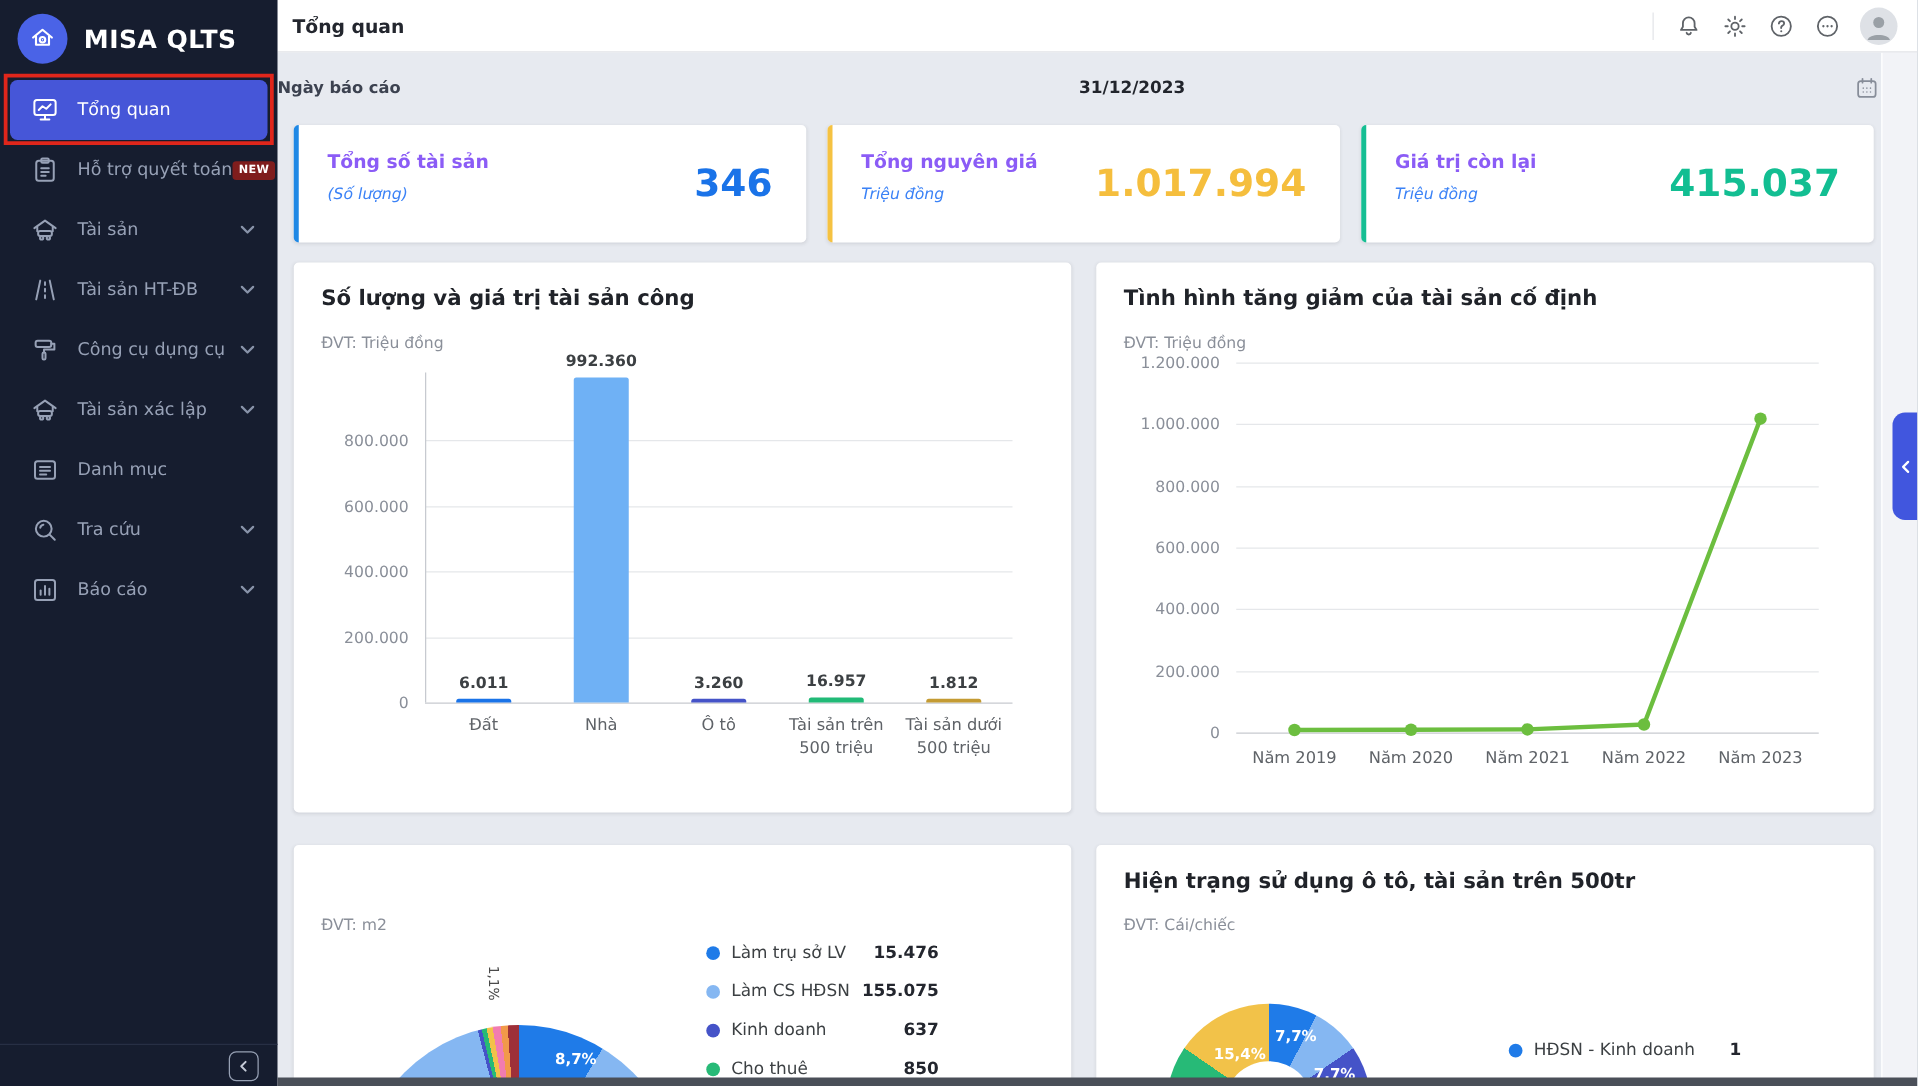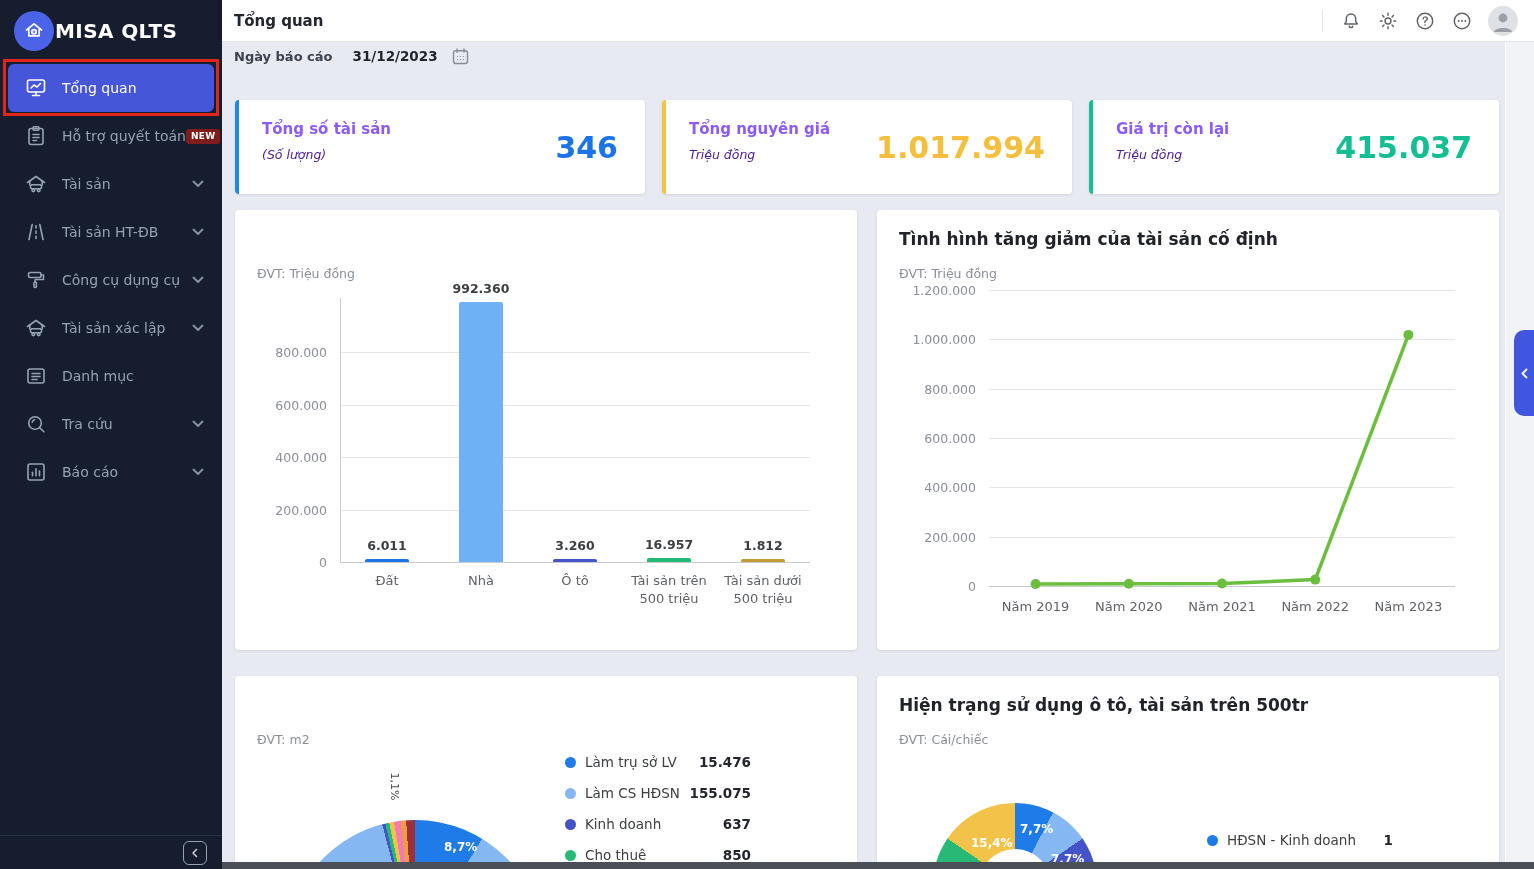--- a/index.html
+++ b/index.html
@@ -7,21 +7,21 @@
   #app {
     position:relative; width:1534px; height:869px; overflow:hidden;
     background:#E7EAF0;
     font-family:"DejaVu Sans","Liberation Sans",sans-serif;
     color:#23262E;
   }
   svg { display:block; }
 
   
   .sidebar { position:absolute; left:0; top:0; width:222px; height:869px; background:#161D2F; z-index:3; }
-  .brand { display:flex; align-items:center; gap:1px; padding:11px 14px; }
+  .brand { display:flex; align-items:center; gap:13px; padding:11px 14px; }
   .logo { width:40px; height:40px; border-radius:50%; background:#4A63E7; display:flex; align-items:center; justify-content:center; color:#fff; flex:0 0 auto; }
   .brand-text { color:#fff; font-size:20px; font-weight:bold; letter-spacing:.4px; white-space:nowrap; }
   #menu { margin-top:2px; }
   .m-item { position:relative; height:48px; display:flex; align-items:center; padding:0 18px 0 24px; color:#97A1B6; font-size:14px; font-weight:500; cursor:pointer; }
   .m-item .icon { width:24px; height:24px; margin-right:14px; flex:0 0 auto; }
   .m-item .lbl { white-space:nowrap; }
   .m-item.active { background:#4656D8; color:#fff; border-radius:6px; margin:0 8px; padding:0 10px 0 16px; }
   .m-item .badge { background:#7f1d1d; color:#fff; font-size:9px; font-weight:bold; line-height:1; padding:3px 5px; border-radius:3px; margin-left:auto; letter-spacing:.3px; }
   .m-item .chev { margin-left:auto; width:12px; height:8px; color:#8893A9; }
   .annotation { position:absolute; left:3px; top:59px; width:216px; height:57px; border:3px solid #E0261B; pointer-events:none; z-index:6; }
@@ -30,31 +30,31 @@
 
   
   .topbar { position:absolute; left:222px; top:0; width:1312px; height:42px; background:#fff; border-bottom:1px solid #E2E4E8; display:flex; align-items:center; padding:0 16px 0 12px; z-index:2; }
   .page-title { font-size:15px; font-weight:bold; color:#23262E; }
   .topbar-right { margin-left:auto; display:flex; align-items:center; gap:15px; }
   .tb-sep { width:1px; height:22px; background:#E3E5E9; margin-right:2px; }
   .tb-icon { width:22px; height:22px; color:#5F6368; cursor:pointer; }
   .avatar { width:30px; height:30px; border-radius:50%; background:#DEE1E6; cursor:pointer; overflow:hidden; }
 
   
-  .filter-row { position:absolute; left:222px; top:29px; width:1282px; height:54px; display:flex; align-items:center; padding-left:12px; background:#E7EAF0; }
+  .filter-row { position:absolute; left:222px; top:43px; width:1282px; height:54px; display:flex; align-items:center; background:#E7EAF0;justify-content:space-between; }
   .filter-label { font-size:13px; font-weight:bold; color:#3C4250; margin-right:20px; }
   .filter-date { font-size:13.5px; font-weight:bold; color:#22252C; margin-right:12px; cursor:pointer; }
   .calendar { width:21px; height:21px; color:#878D99; cursor:pointer; }
 
   
   .card { position:absolute; background:#fff; border-radius:4px; box-shadow:0 1px 3px rgba(60,64,67,.13); }
   .scard { height:94px; width:410px; top:100px; }
   .accent { position:absolute; left:0; top:0; bottom:0; width:4px; border-radius:4px 0 0 4px; }
   .s-title { position:absolute; left:27px; top:20px; font-size:15px; font-weight:bold; color:#8b5cf6; }
-  .s-sub { position:absolute; left:27px; top:47px; font-size:12.5px; font-style:italic; color:#4c1d95; }
+  .s-sub { position:absolute; left:27px; top:47px; font-size:12.5px; font-style:italic; color:#3b82f6; }
   .s-value { position:absolute; right:27px; top:50%; transform:translateY(-50%); font-size:30px; font-weight:bold; }
 
   .chart-card { width:622px; height:440px; top:210px; }
   .bottom-card { width:622px; height:420px; top:676px; }
   .c-title { position:absolute; left:22px; top:19px; font-size:17px; font-weight:bold; color:#202329; }
   .c-unit { position:absolute; left:22px; top:56px; font-size:12.5px; color:#8A8F99; }
   .plot { position:absolute; left:0; top:0; right:0; bottom:0; }
 
   .grid { position:absolute; height:1px; background:#E5E7EA; }
   .grid.zero { background:#C7CAD0; }
@@ -314,20 +314,21 @@
       </div>
       <div class="card scard" style="left: 1089px;">
         <span class="accent" style="background:#15BE93"></span>
         <div class="s-title">Giá trị còn lại</div>
         <div class="s-sub">Triệu đồng</div>
         <div class="s-value" style="color:#12BE92">415.037</div>
       </div>
     </div>
 
   <section class="card chart-card" id="card-bar" style="left:235px">
+    <div class="c-title">Số lượng và giá trị tài sản công</div>
     <div class="c-unit">ĐVT: Triệu đồng</div>
     <div class="plot" id="plot-bar">
         <div class="grid zero" style="left:105px;width:470px;top:352px"></div>
         <span class="tick" style="left:92px;top:352px">0</span>
         <div class="grid" style="left:105px;width:470px;top:299.5px"></div>
         <span class="tick" style="left:92px;top:299.5px">200.000</span>
         <div class="grid" style="left:105px;width:470px;top:247px"></div>
         <span class="tick" style="left:92px;top:247px">400.000</span>
         <div class="grid" style="left:105px;width:470px;top:194.5px"></div>
         <span class="tick" style="left:92px;top:194.5px">600.000</span>

